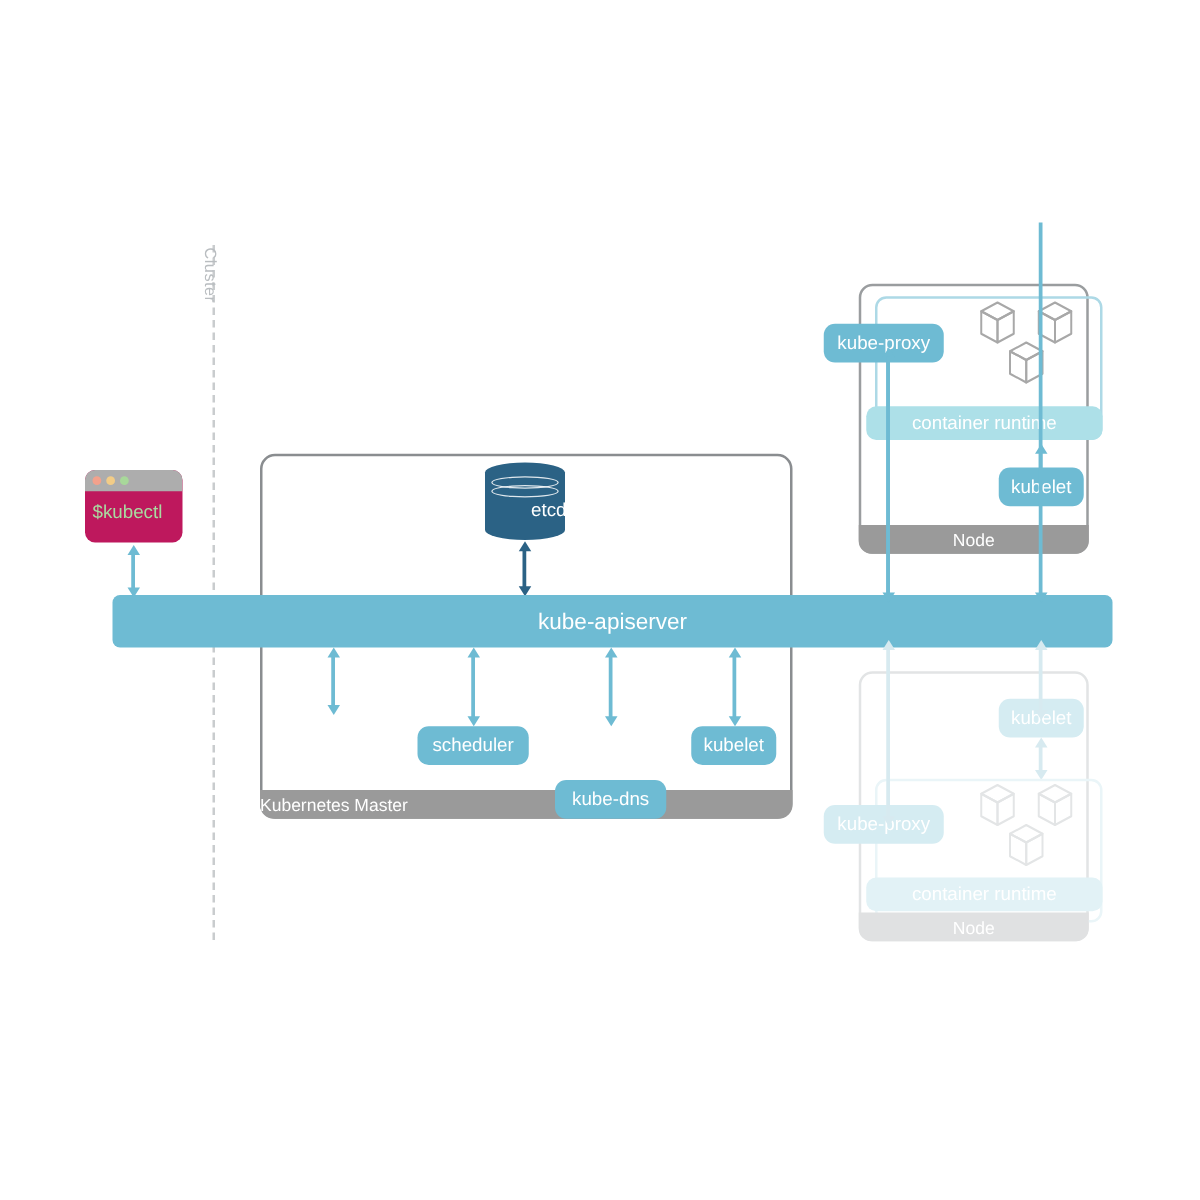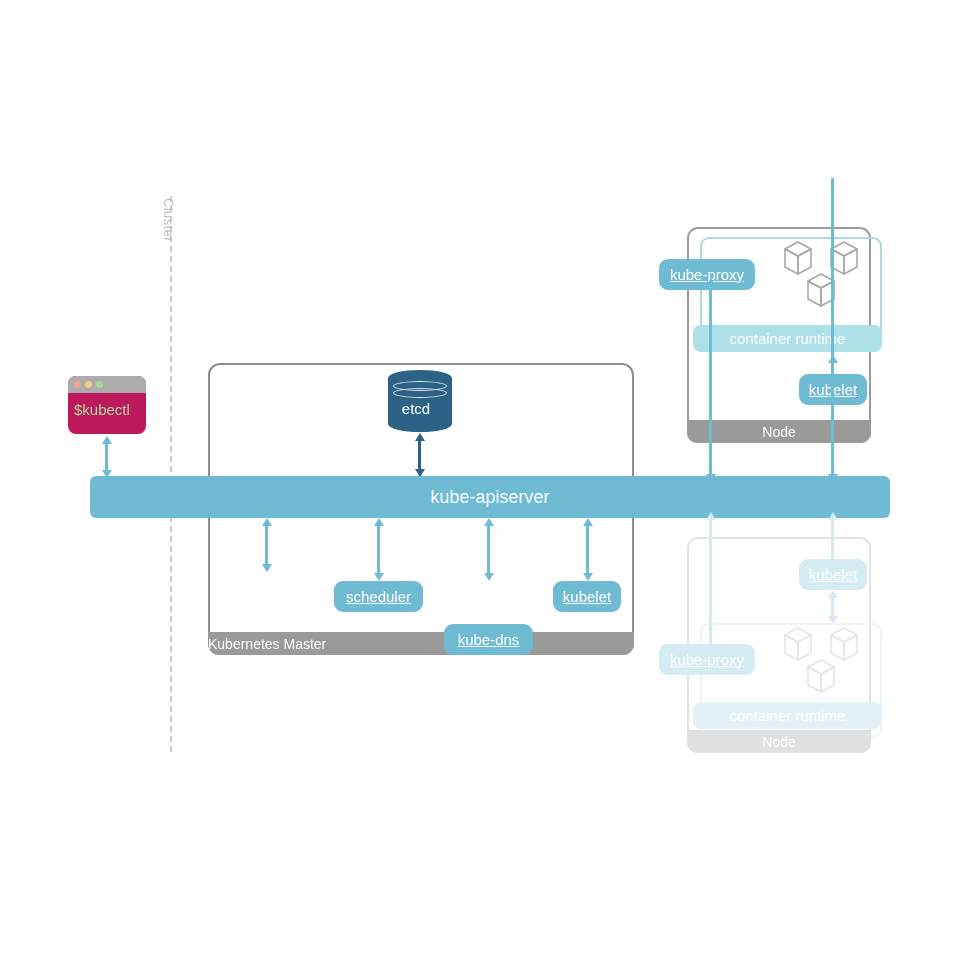--- a/index.html
+++ b/index.html
@@ -25,21 +25,20 @@
     border-radius: 9px;
     display: flex;
     align-items: center;
     justify-content: center;
     text-align: center;
     line-height: 1.15;
     font-size: 15px;
     box-sizing: border-box;
     padding: 0 10px;
     white-space: pre-line;
-    text-decoration: underline;
   }
 
   
   .cluster-line {
     position: absolute;
     left: 170px;
     top: 196px;
     width: 0;
     height: 556px;
     border-left: 2px dashed #c9ccce;
@@ -154,20 +153,21 @@
   }
   .etcd-ring.r1 { top: 11px; }
   .etcd-ring.r2 { top: 18px; }
   .etcd-label {
     position: absolute;
     left: 0; top: 30px;
     width: 56px;
     text-align: center;
     color: #ffffff;
     font-size: 15px;
+    padding-left: 23px;
   }
 
   
   .apiserver {
     position: absolute;
     left: 90px;
     top: 476px;
     width: 800px;
     height: 42px;
     background: #6ebbd3;

